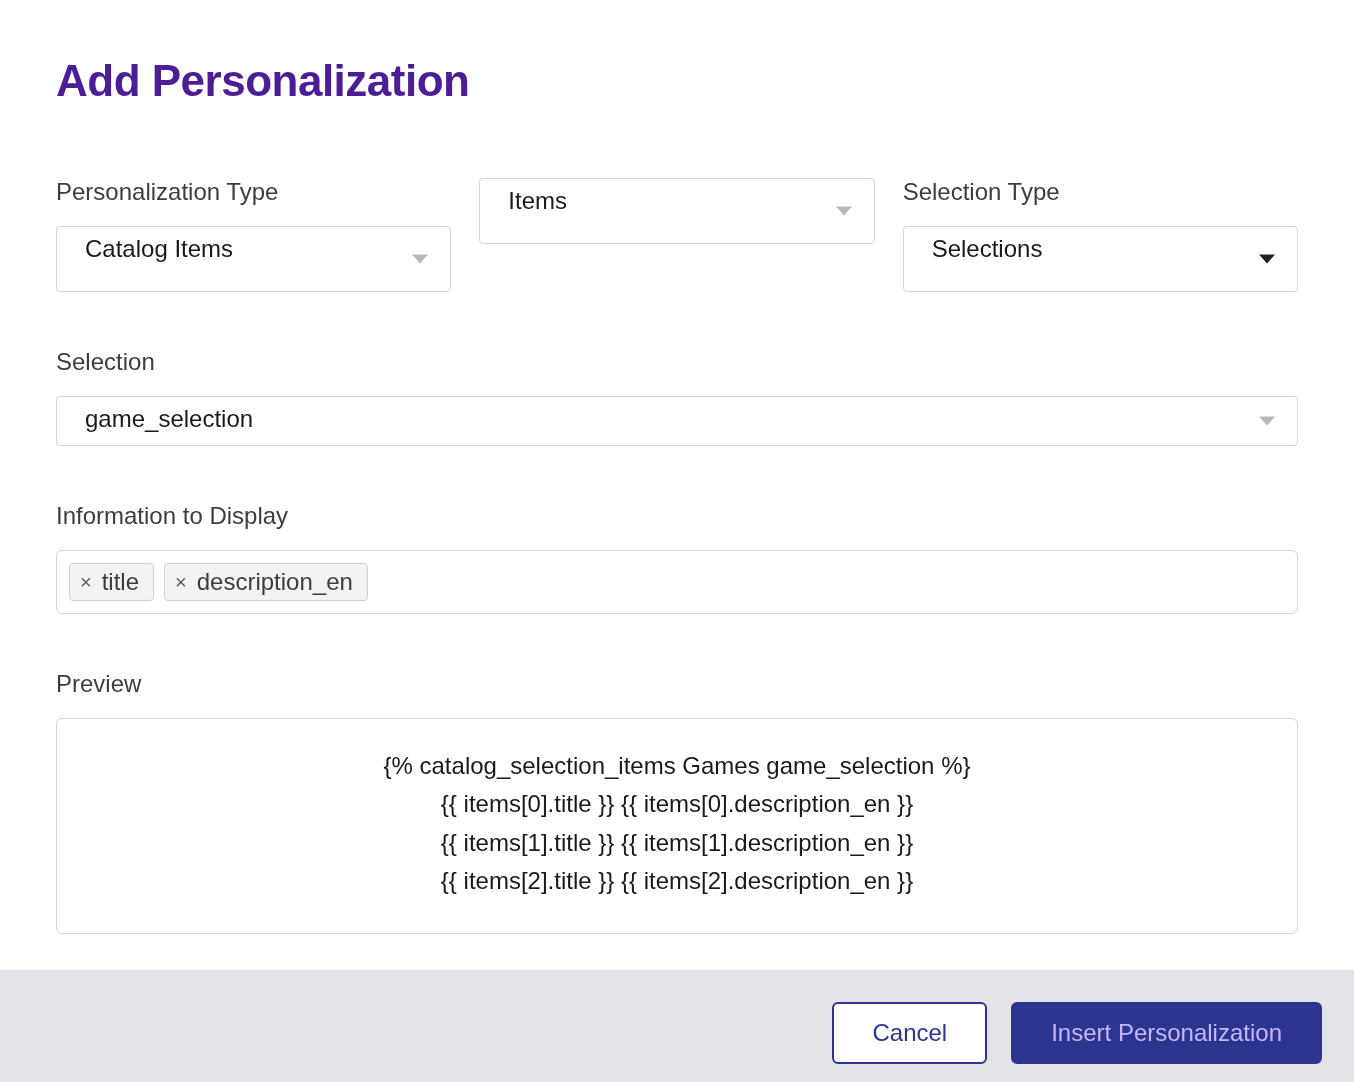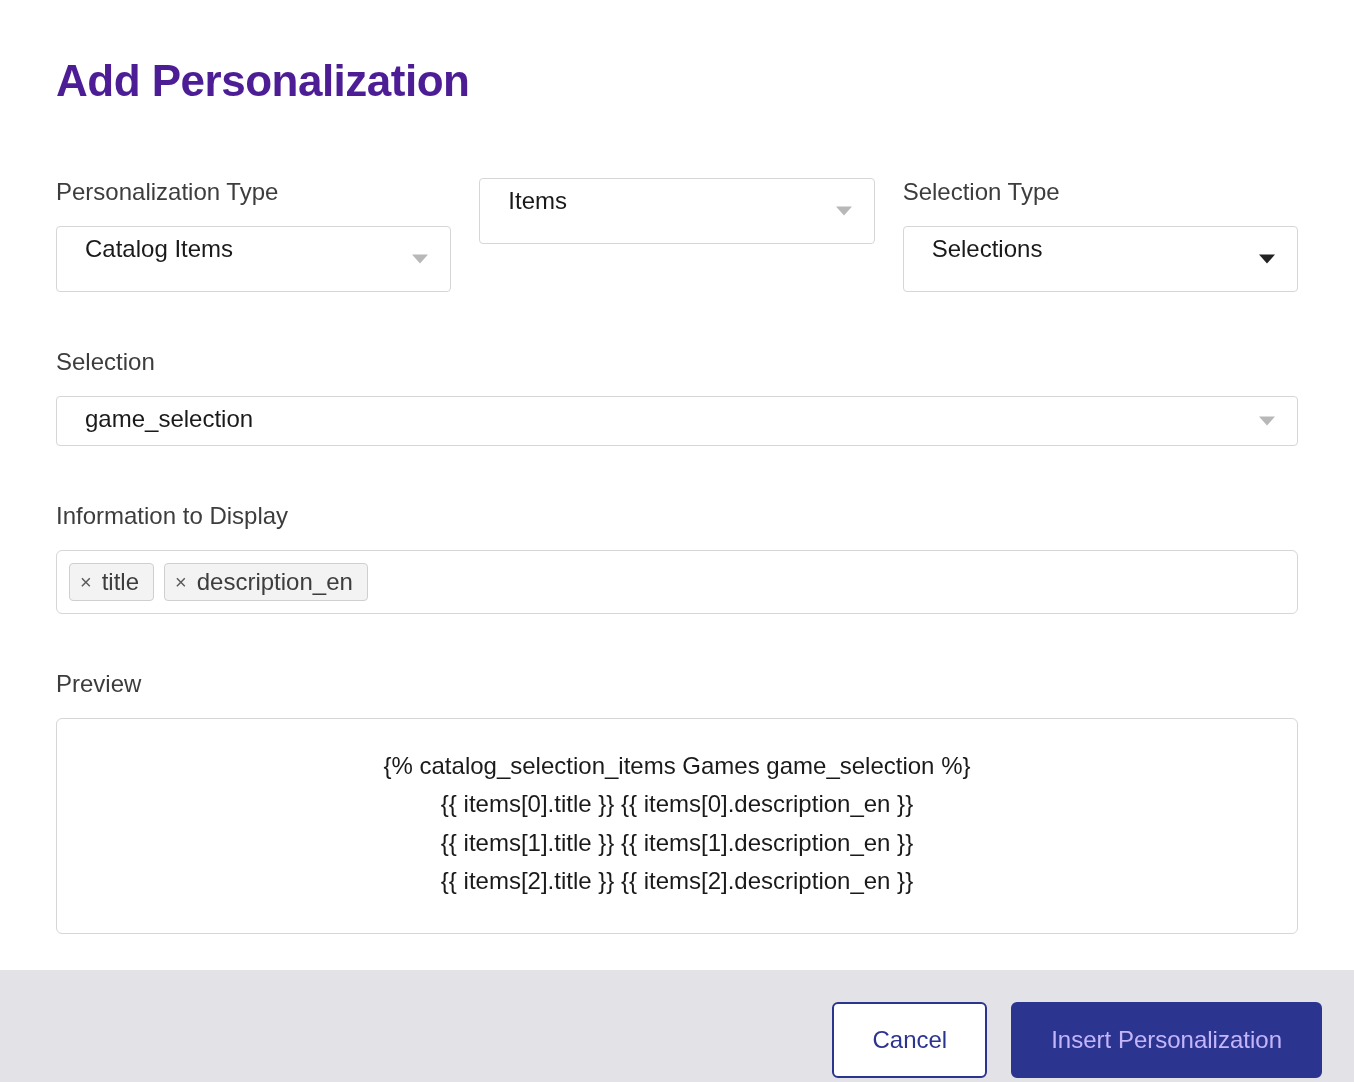--- a/index.html
+++ b/index.html
@@ -13,21 +13,21 @@
     .select { position: relative; height: 66px; border: 1px solid #d6d6d6; border-radius: 4px; background: #fff; display: flex; align-items: flex-start; padding: 8px 50px 0 28px; font-size: 24px; color: #1a1a1a; cursor: pointer; }
     .select .caret { position: absolute; right: 22px; top: 50%; transform: translateY(-50%); width: 0; height: 0; border-left: 8px solid transparent; border-right: 8px solid transparent; }
     .select .caret.light { border-top: 9px solid #b8b8b8; }
     .select .caret.dark  { border-top: 9px solid #222; }
     .select-full { height: 50px; }
     .tag-input { border: 1px solid #d6d6d6; border-radius: 6px; background: #fff; padding: 10px 12px; display: flex; gap: 10px; align-items: center; min-height: 64px; }
     .tag { display: inline-flex; align-items: center; gap: 10px; border: 1px solid #cfcfcf; background: #f3f3f3; border-radius: 4px; padding: 4px 14px 4px 10px; font-size: 24px; color: #3d3d3d; cursor: default; }
     .tag .x { color: #5a5a5a; font-size: 20px; line-height: 1; cursor: pointer; }
     .preview-box { border: 1px solid #d6d6d6; border-radius: 6px; padding: 28px 24px 32px; text-align: center; font-size: 24px; line-height: 1.6; color: #1a1a1a; font-family: inherit; white-space: pre-line; }
     .footer { background: #e2e2e7; padding: 32px 32px; display: flex; justify-content: flex-end; gap: 24px; margin-top: 36px; }
-    .btn { height: 76px; padding: 0 38px; border-radius: 6px; font-size: 24px; font-weight: 500; cursor: pointer; display: inline-flex; align-items: center; justify-content: center; }
+    .btn { height: 62px; padding: 0 38px; border-radius: 6px; font-size: 24px; font-weight: 500; cursor: pointer; display: inline-flex; align-items: center; justify-content: center; }
     .btn-secondary { background: #fff; color: #2b3590; border: 2px solid #2b3590; }
     .btn-primary { background: #2b3590; color: #c4b5fd; border: 2px solid #2b3590; }
   </style>
 </head>
 <body>
 
 <div class="modal">
   <h1>Add Personalization</h1>
 
   <div class="row">

